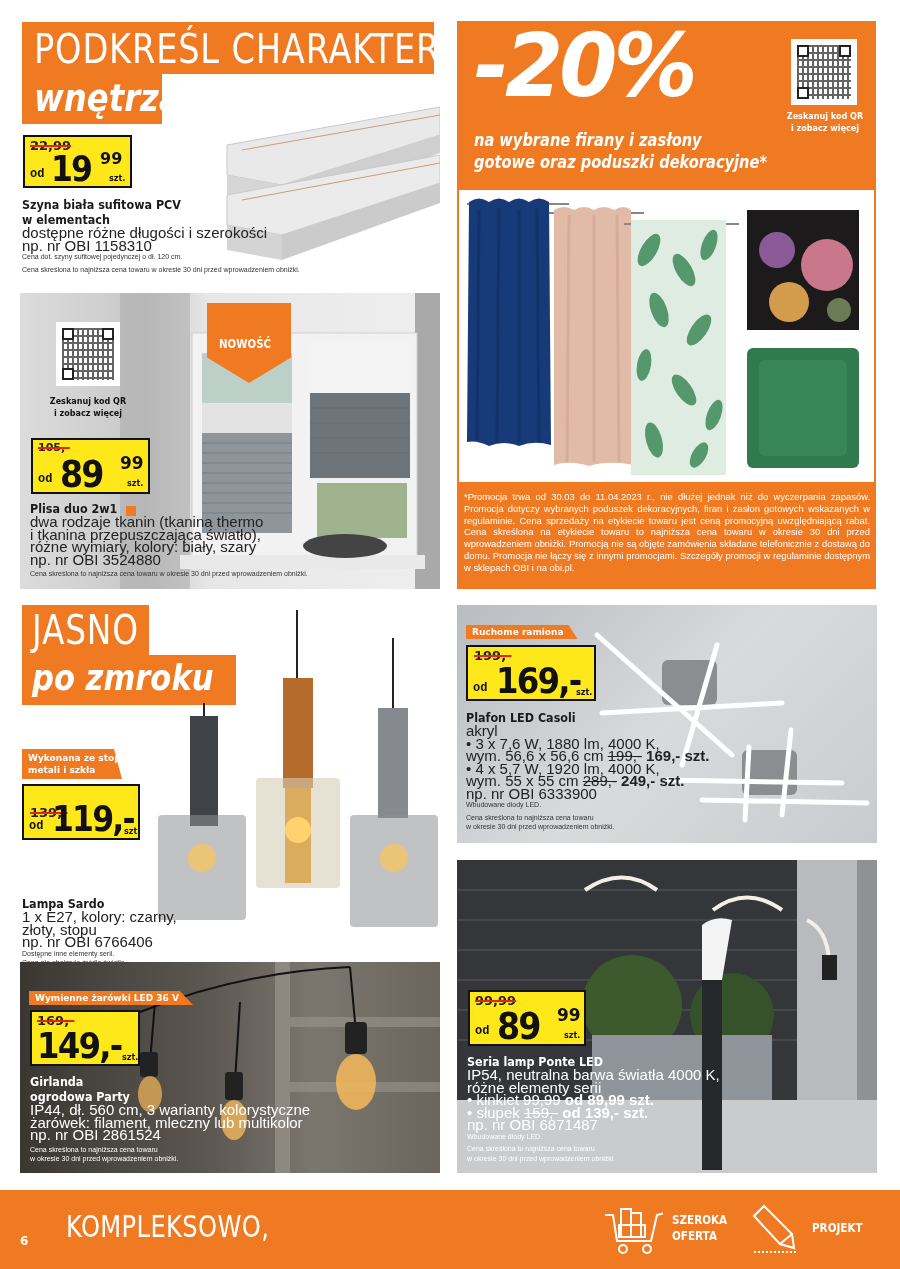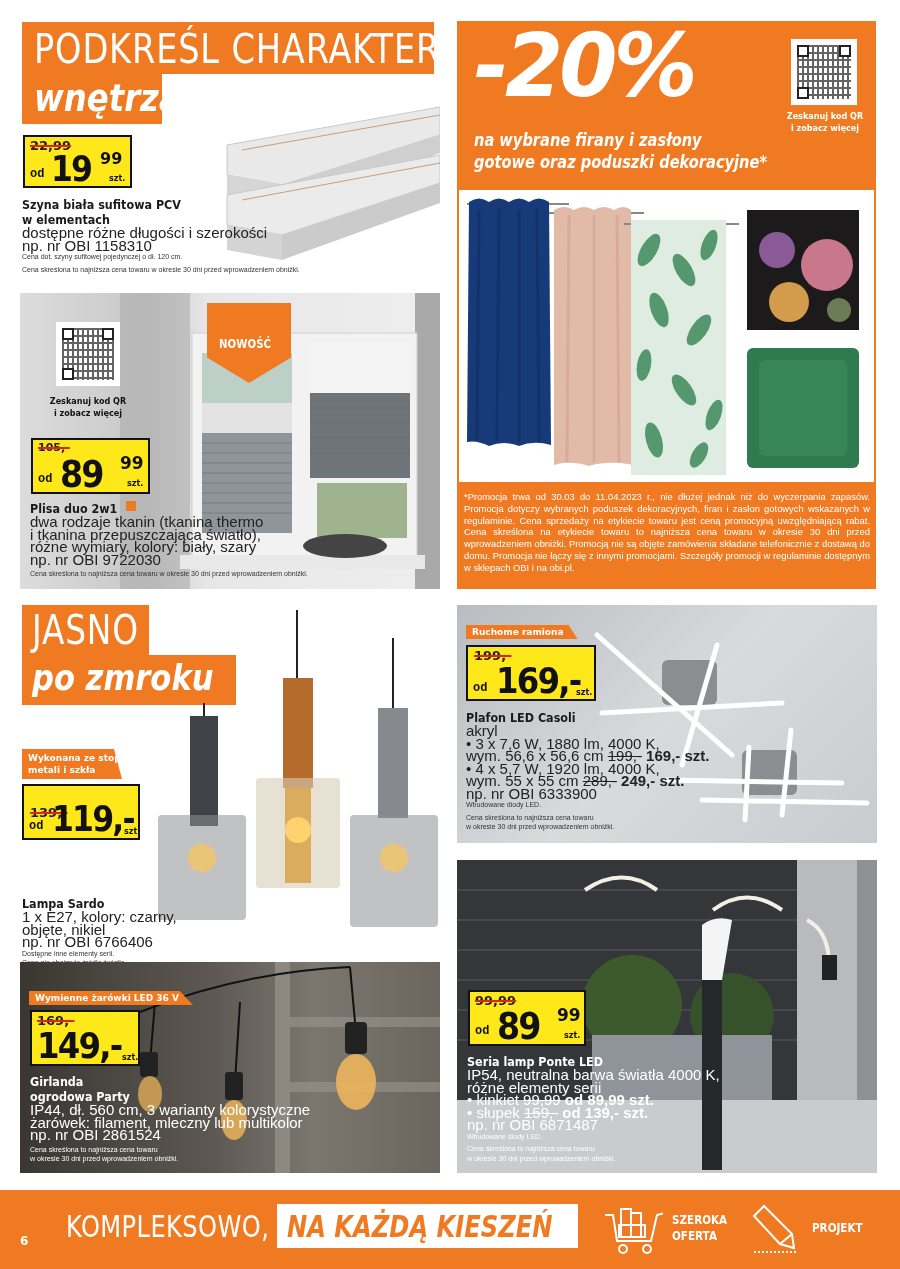--- a/index.html
+++ b/index.html
@@ -178,28 +178,28 @@
 
 <div class="price-tag" style="left:31px; top:438px; width:119px; height:56px;">
   <span class="price-old" style="left:5px; top:1px; font-size:11px;">105,-</span>
   <span class="price-od" style="left:5px; top:32px; font-size:12px;">od</span>
   <span class="price-main" style="left:27px; top:16px; font-size:37px;">89</span>
   <span class="price-cents" style="left:87px; top:15px; font-size:17px;">99</span>
   <span class="price-unit" style="left:94px; top:39px;">szt.</span>
 </div>
 
 <div class="abs" style="left:30px; top:501px; width:280px;">
-  <div style="display:flex; align-items:flex-start; gap:6px;">
+  <div style="display:flex; align-items:flex-end; gap:6px;">
     <div class="prod-title">Plisa duo 2w1</div>
     <span style="display:inline-block; width:10px; height:10px; background:#f07a22; margin-left:-12px;"></span>
   </div>
   <div class="prod-desc">dwa rodzaje tkanin (tkanina thermo</div>
   <div class="prod-desc">i tkanina przepuszczająca światło),</div>
   <div class="prod-desc">różne wymiary, kolory: biały, szary</div>
-  <div class="prod-desc">np. nr OBI 9722030</div>
+  <div class="prod-desc">np. nr OBI 3524880</div>
   <div class="prod-note" style="margin-top:3px;">Cena skreślona to najniższa cena towaru w okresie 30 dni przed wprowadzeniem obniżki.</div>
 </div>
 
 <div class="head-banner" style="left:22px; top:605px; width:127px; height:50px;">
   <div class="head-light" style="position:absolute; left:10px; top:2px; font-size:40px;">JASNO</div>
 </div>
 <div class="head-banner" style="left:22px; top:655px; width:214px; height:50px;">
   <div class="head-bold" style="position:absolute; left:10px; top:2px; font-size:36px;">po zmroku</div>
 </div>
 
@@ -229,21 +229,21 @@
 <div class="price-tag" style="left:22px; top:784px; width:118px; height:56px;">
   <span class="price-old" style="left:6px; top:19px; font-size:13px;">139,-</span>
   <span class="price-od" style="left:5px; top:33px; font-size:12px;">od</span>
   <span class="price-main" style="left:28px; top:16px; font-size:35px;">119,-</span>
   <span class="price-unit" style="left:100px; top:41px;">szt.</span>
 </div>
 
 <div class="abs" style="left:22px; top:848px; width:180px;margin-top:48px;">
   <div class="prod-title">Lampa Sardo</div>
   <div class="prod-desc">1 x E27, kolory: czarny,</div>
-  <div class="prod-desc">objęte, nikiel</div>
+  <div class="prod-desc">złoty, stopu</div>
   <div class="prod-desc">np. nr OBI 6766406</div>
   <div class="prod-note">Dostępne inne elementy serii.</div>
   <div class="prod-note">Cena nie obejmuje źródła światła.</div>
   <div class="prod-note" style="margin-top:3px;">Cena skreślona to najniższa cena towaru</div>
   <div class="prod-note">w okresie 30 dni przed wprowadzeniem obniżki.</div>
 </div>
 
 <div class="abs" style="left:457px; top:605px; width:420px; height:238px; background:linear-gradient(135deg,#b9bcc0 0%,#d8dadc 50%,#c9cbce 100%); overflow:hidden;">
   <svg width="420" height="238" viewBox="0 0 420 238">
     <rect x="205" y="55" width="55" height="45" rx="6" fill="#8b8d90"></rect>
@@ -373,23 +373,20 @@
     <div class="prod-desc">np. nr OBI 6871487</div>
     <div class="prod-note">Wbudowane diody LED.</div>
     <div class="prod-note" style="margin-top:3px;">Cena skreślona to najniższa cena towaru</div>
     <div class="prod-note">w okresie 30 dni przed wprowadzeniem obniżki.</div>
   </div>
 </div>
 
 <div class="footer">
   <div class="abs" style="left:20px; top:44px; font-family:'DejaVu Sans',sans-serif; font-weight:bold; font-size:12px; color:#fff;">6</div>
   <div class="abs" style="left:66px; top:18px; font-family:'DejaVu Sans',sans-serif; font-size:31px; color:#fff; letter-spacing:0.5px; transform:scaleX(0.78); transform-origin:left; white-space:nowrap;">KOMPLEKSOWO,</div>
-  <div class="abs" style="left:277px; top:14px; width:301px; height:44px; background:#fff;">
-    <div style="position:absolute; left:10px; top:4px; font-family:'DejaVu Sans',sans-serif; font-weight:bold; font-style:italic; font-size:31px; color:#f07a22; transform:scaleX(0.78); transform-origin:left; white-space:nowrap;">NA KAŻDĄ KIESZEŃ</div>
-  </div>
   <div class="abs" style="left:603px; top:15px; width:60px; height:50px;">
     <svg width="60" height="50" viewBox="0 0 60 50" fill="none" stroke="#fff" stroke-width="2">
       <path d="M2,10 L10,10 L14,36 L48,36 L54,10 L62,8"></path>
       <rect x="18" y="4" width="10" height="28"></rect>
       <rect x="28" y="8" width="10" height="24"></rect>
       <rect x="16" y="20" width="26" height="12"></rect>
       <circle cx="20" cy="44" r="4"></circle>
         <circle cx="44" cy="44" r="4"></circle>
     </svg>
   </div>

